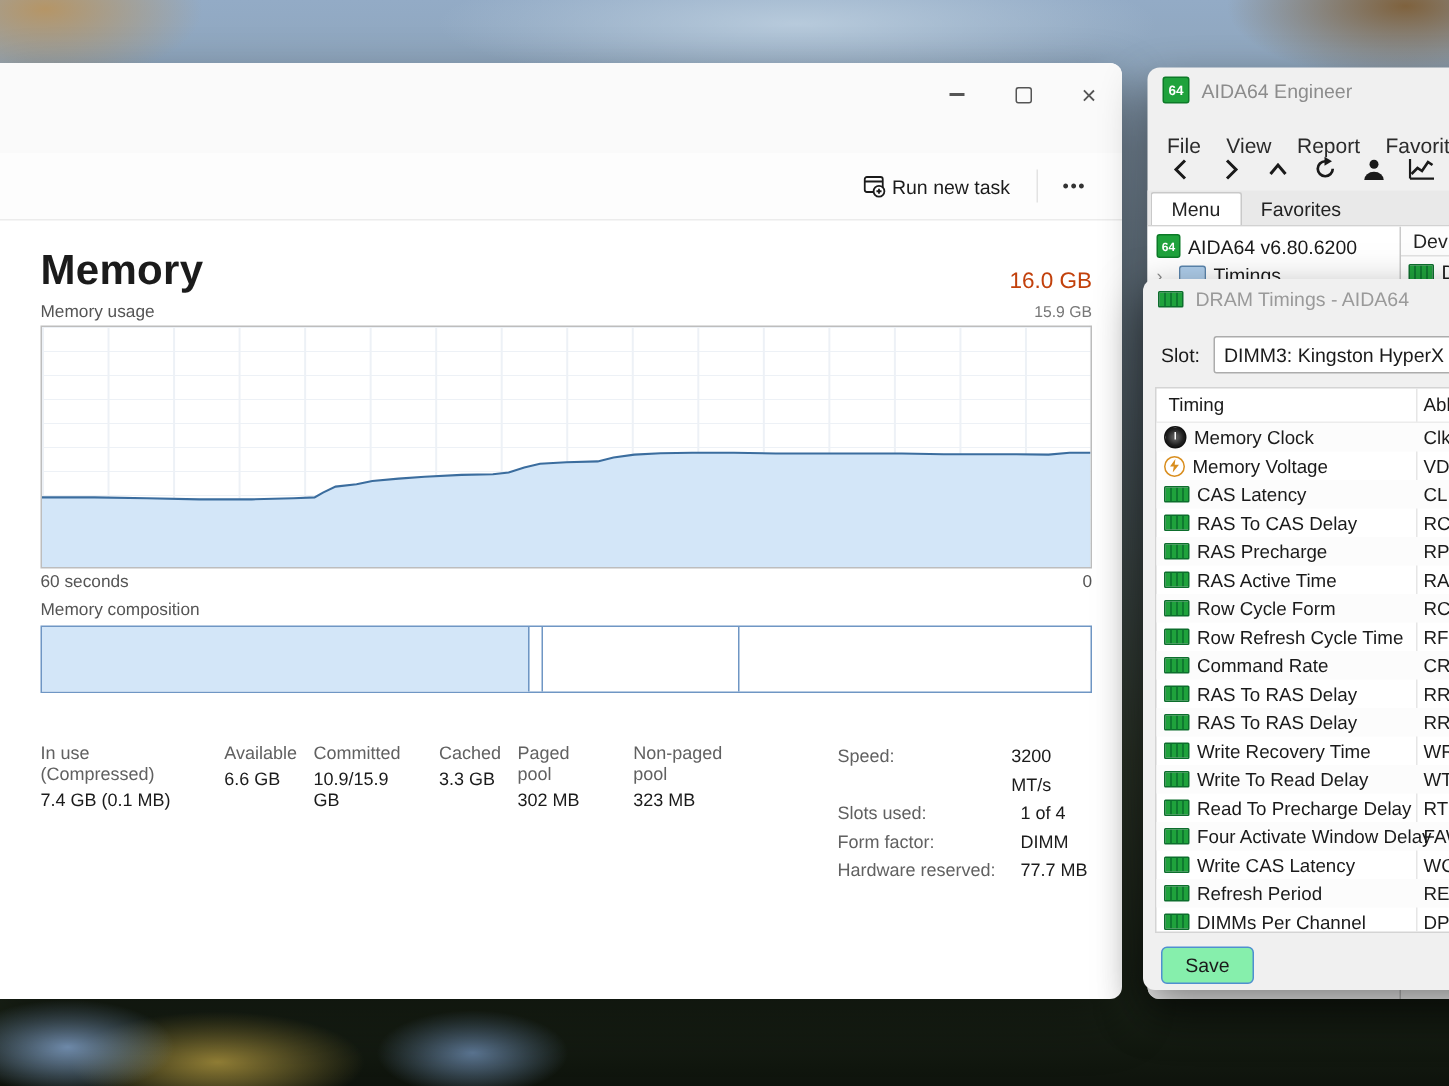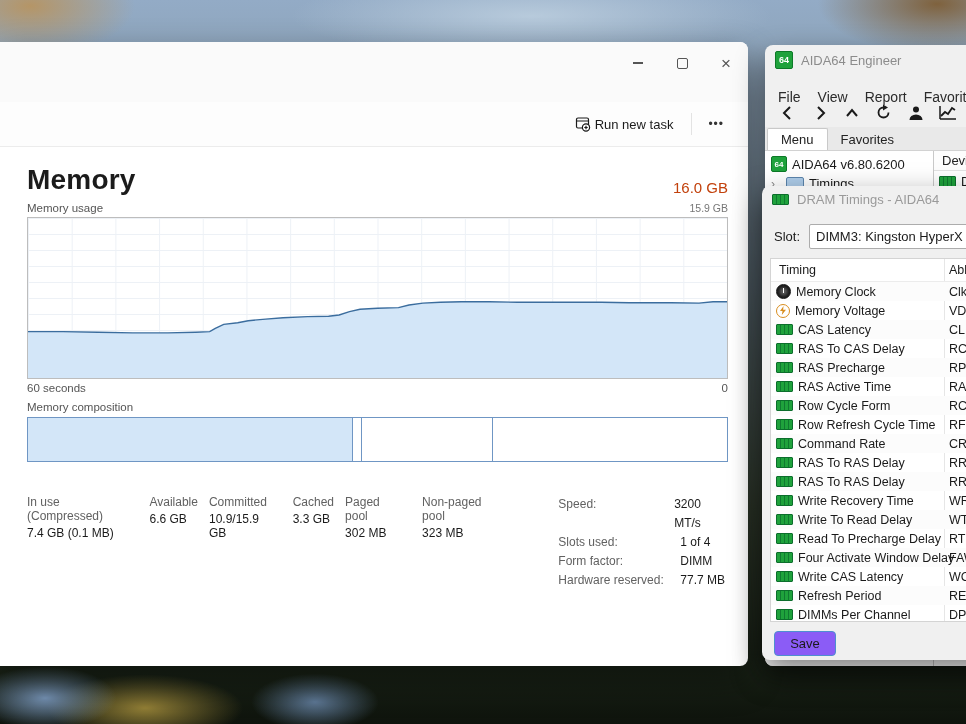--- a/index.html
+++ b/index.html
@@ -105,21 +105,21 @@
   .t-icon{display:inline-block;flex:0 0 auto;}
   .t-icon.icon-ram{width:15px;height:9px;border:1px solid #0c6e2c;border-radius:1px;
       background:repeating-linear-gradient(90deg,var(--aida_green,#1fa23c) 0 3px,#0f7a30 3px 4px);}
   .t-icon.icon-clock{width:13px;height:13px;border-radius:50%;background:radial-gradient(circle at 50% 50%,#555 0 20%,#1e1e1e 60%);
       border:1px solid #111;position:relative;}
   .t-icon.icon-clock::after{content:"";position:absolute;left:5.5px;top:2.5px;width:1.5px;height:5px;background:#fff;}
   .t-icon.icon-voltage{width:12px;height:12px;border-radius:50%;border:1.5px solid var(--voltage_orange,#d98e1f);position:relative;}
   .t-icon.icon-voltage::after{content:"";position:absolute;left:3px;top:1.5px;width:6px;height:9px;background:var(--voltage_orange,#d98e1f);
       clip-path:polygon(60% 0,0 55%,42% 55%,30% 100%,100% 42%,52% 42%);}
   .t-label{white-space:nowrap;}
-  .save-btn{margin:9px 16px 0 12px;width:62px;height:25px;background:#8b5cf6;border:1px solid var(--save_border,#4f8fd0);
+  .save-btn{margin:9px 16px 0 12px;width:62px;height:25px;background:#86efac;border:1px solid var(--save_border,#4f8fd0);
       border-radius:4px;font-size:13px;color:#1a1a1a;font-family:inherit;}
   svg.ico{display:block;}
 </style>
 </head>
 <body>
 
 <div class="wallpaper"></div>
 
 <div class="tm">
   <div class="tm-caption">

